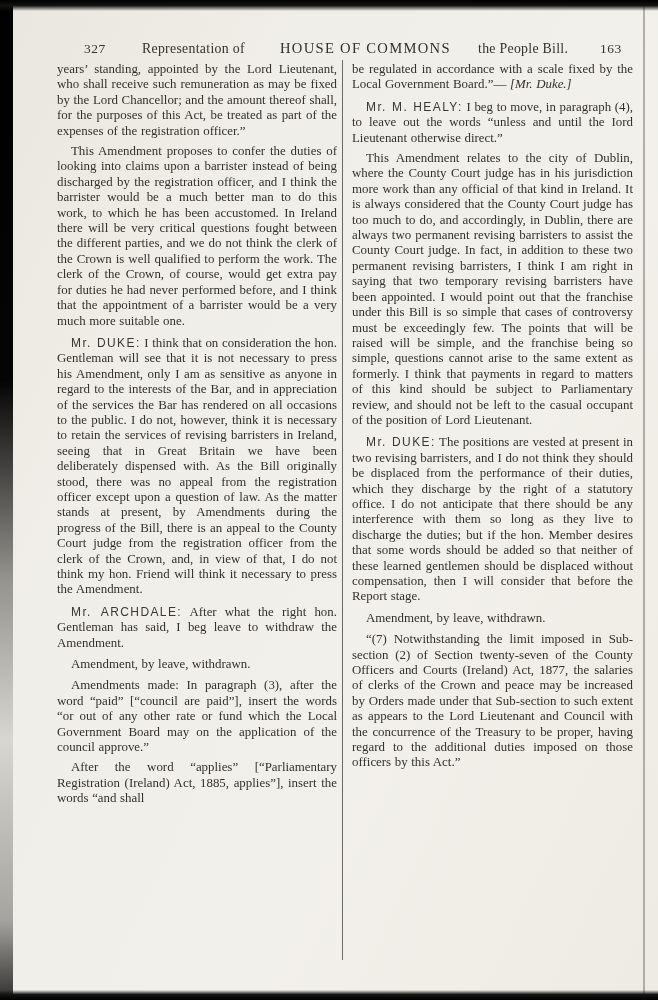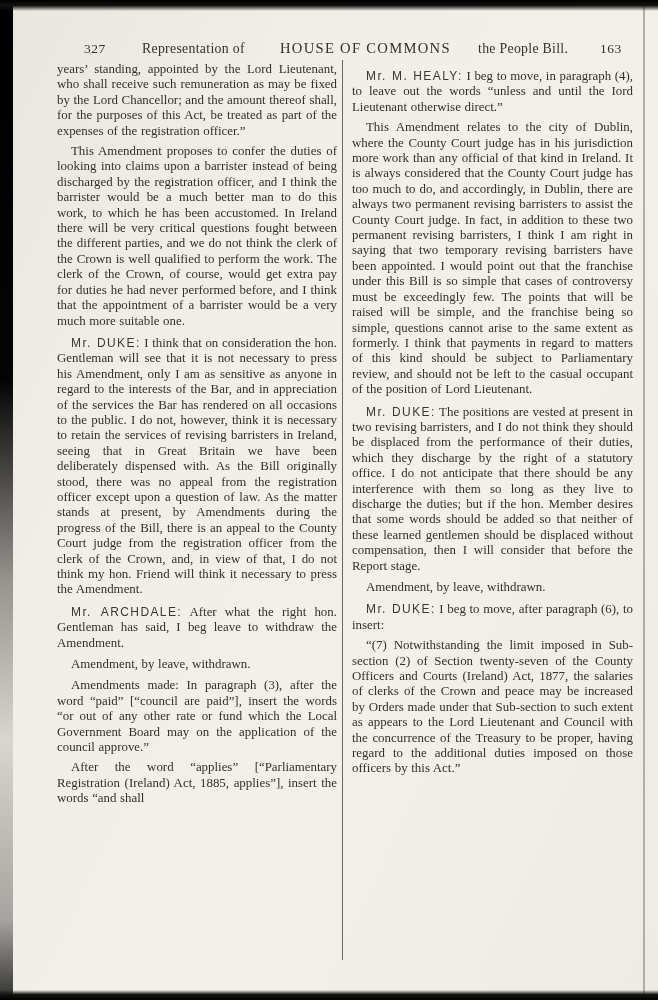--- a/index.html
+++ b/index.html
@@ -67,19 +67,19 @@
   <p class="noindent">years’ standing, appointed by the Lord Lieutenant, who shall receive such remuneration as may be fixed by the Lord Chancellor; and the amount thereof shall, for the purposes of this Act, be treated as part of the expenses of the registration officer.”</p>
   <p>This Amendment proposes to confer the duties of looking into claims upon a barrister instead of being discharged by the registration officer, and I think the barrister would be a much better man to do this work, to which he has been accustomed. In Ireland there will be very critical questions fought between the different parties, and we do not think the clerk of the Crown is well qualified to perform the work. The clerk of the Crown, of course, would get extra pay for duties he had never performed before, and I think that the appointment of a barrister would be a very much more suitable one.</p>
   <p class="speech"><span class="speaker">Mr. DUKE:</span> <span>I think that on consideration the hon. Gentleman will see that it is not necessary to press his Amendment, only I am as sensitive as anyone in regard to the interests of the Bar, and in appreciation of the services the Bar has rendered on all occasions to the public. I do not, however, think it is necessary to retain the services of revising barristers in Ireland, seeing that in Great Britain we have been deliberately dispensed with. As the Bill originally stood, there was no appeal from the registration officer except upon a question of law. As the matter stands at present, by Amendments during the progress of the Bill, there is an appeal to the County Court judge from the registration officer from the clerk of the Crown, and, in view of that, I do not think my hon. Friend will think it necessary to press the Amendment.</span></p>
   <p class="speech"><span class="speaker">Mr. ARCHDALE:</span> <span>After what the right hon. Gentleman has said, I beg leave to withdraw the Amendment.</span></p>
   <p class="procedural">Amendment, by leave, withdrawn.</p>
   <p>Amendments made: In paragraph (3), after the word “paid” [“council are paid”], insert the words “or out of any other rate or fund which the Local Government Board may on the application of the council approve.”</p>
   <p>After the word “applies” [“Parliamentary Registration (Ireland) Act, 1885, applies”], insert the words “and shall</p>
 </div>
 
 <div class="col" id="col-right">
+  <p class="noindent"><span>be regulated in accordance with a scale fixed by the Local Government Board.”— </span><span class="attr">[Mr. Duke.]</span></p>
   <p class="speech"><span class="speaker">Mr. M. HEALY:</span> <span>I beg to move, in paragraph (4), to leave out the words “unless and until the Iord Lieutenant otherwise direct.”</span></p>
   <p>This Amendment relates to the city of Dublin, where the County Court judge has in his jurisdiction more work than any official of that kind in Ireland. It is always considered that the County Court judge has too much to do, and accordingly, in Dublin, there are always two permanent revising barristers to assist the County Court judge. In fact, in addition to these two permanent revising barristers, I think I am right in saying that two temporary revising barristers have been appointed. I would point out that the franchise under this Bill is so simple that cases of controversy must be exceedingly few. The points that will be raised will be simple, and the franchise being so simple, questions cannot arise to the same extent as formerly. I think that payments in regard to matters of this kind should be subject to Parliamentary review, and should not be left to the casual occupant of the position of Lord Lieutenant.</p>
   <p class="speech"><span class="speaker">Mr. DUKE:</span> <span>The positions are vested at present in two revising barristers, and I do not think they should be displaced from the performance of their duties, which they discharge by the right of a statutory office. I do not anticipate that there should be any interference with them so long as they live to discharge the duties; but if the hon. Member desires that some words should be added so that neither of these learned gentlemen should be displaced without compensation, then I will consider that before the Report stage.</span></p>
   <p class="procedural">Amendment, by leave, withdrawn.</p>
-  <p class="speech"><span class="speaker">Mr. DUKE:</span> <span>I beg to move, after paragraph (6), to insert:</span></p>
   <p>“(7) Notwithstanding the limit imposed in Sub-section (2) of Section twenty-seven of the County Officers and Courts (Ireland) Act, 1877, the salaries of clerks of the Crown and peace may be increased by Orders made under that Sub-section to such extent as appears to the Lord Lieutenant and Council with the concurrence of the Treasury to be proper, having regard to the additional duties imposed on those officers by this Act.”</p>
 </div>
 
 </body></html>

